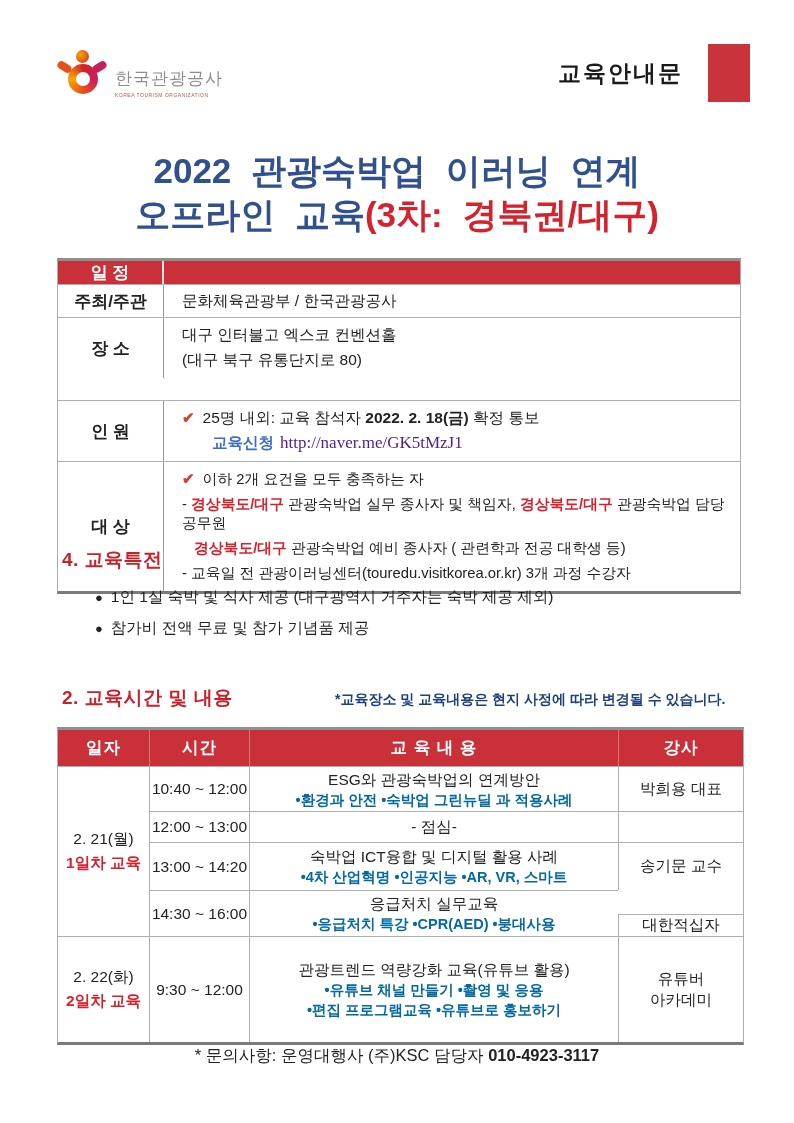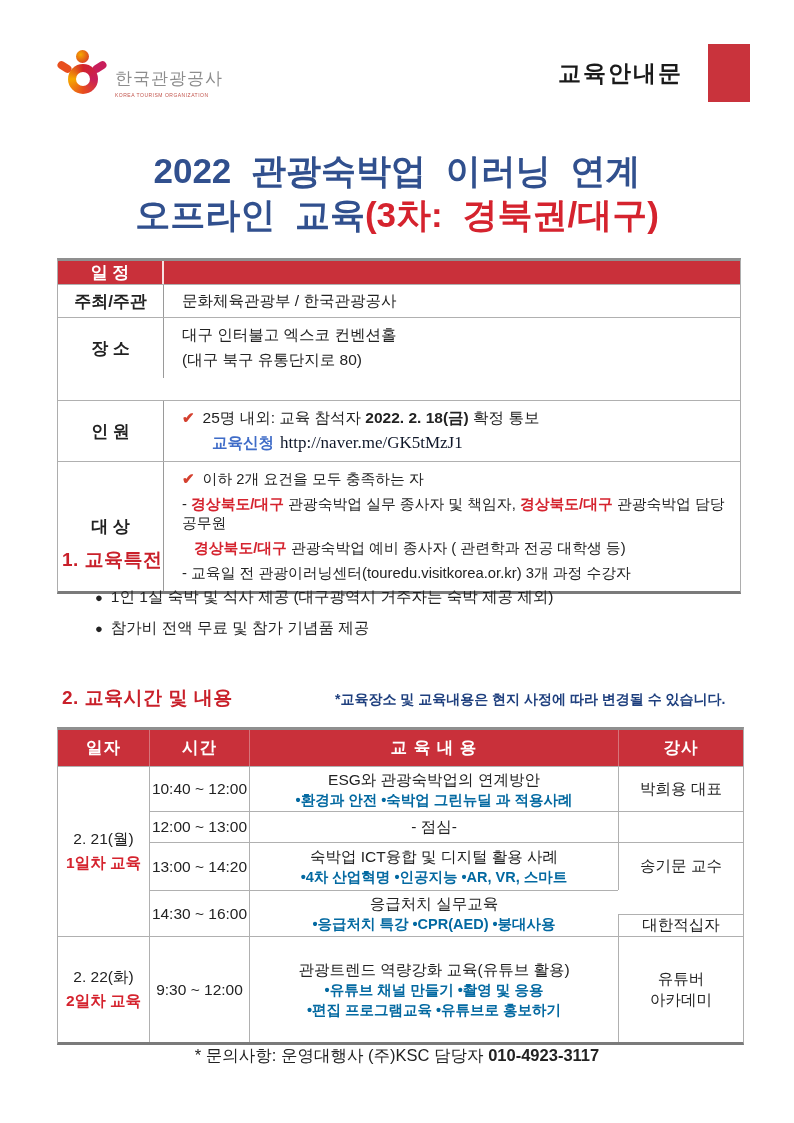--- a/index.html
+++ b/index.html
@@ -39,21 +39,21 @@
   .t1-row:first-child{border-top:none;}
   .t1-label{width:106px; flex:0 0 106px; display:flex; align-items:center; justify-content:center;
     font-size:17px; font-weight:700; border-right:1.5px solid #9a9a9a; box-sizing:border-box;}
   .t1-val{flex:1; padding:5px 10px 5px 18px; display:flex; flex-direction:column; justify-content:center;
     font-size:15.5px;}
   .t1-red{background:#c9303a; color:#fff;}
   .t1-red .t1-label{border-right:2px solid rgba(255,255,255,.85);}
   .t1-red .t1-val{font-weight:700; font-size:16.5px;}
   .check{color:#d4402f; font-size:15px; font-weight:700; margin-right:8px;}
   .blue-label{color:#3f6cc8; font-weight:700; margin-right:6px;}
-  .url{font-family:"Liberation Serif", serif; color:#0f172a; font-size:17px; text-decoration:none;}
+  .url{font-family:"Liberation Serif", serif; color:#4c1d95; font-size:17px; text-decoration:none;}
   .redtxt{color:#d5232e; font-weight:700;}
   .t1 .line{padding:2px 0;}
   .target-line{font-size:14.8px; padding:3px 0;}
   .indent1{padding-left:12px;}
   
   .sec-title{position:absolute; font-size:19px; font-weight:800; color:#c9202a; letter-spacing:.5px;}
   .sec1-title{left:62px; top:547px;}
   .bullets{position:absolute; left:95px; top:582px; font-size:15.5px; line-height:30px; color:#222;}
   .bullet-dot{font-size:13px; margin-right:8px;}
   .sec2-title{left:62px; top:685px;}
@@ -138,21 +138,21 @@
           <span>- </span><span class="redtxt">경상북도/대구</span><span> 관광숙박업 실무 종사자 및 책임자, </span><span class="redtxt">경상북도/대구</span><span> 관광숙박업 담당 공무원</span>
         </div>
         <div class="target-line indent1">
           <span class="redtxt">경상북도/대구</span><span> 관광숙박업 예비 종사자 ( 관련학과 전공 대학생 등)</span>
         </div>
         <div class="target-line">- 교육일 전 관광이러닝센터(touredu.visitkorea.or.kr) 3개 과정 수강자</div>
       </div>
     </div>
   </div>
 
-  <div class="sec-title sec1-title">1. 교육특전</div>
+  <div class="sec-title sec1-title">4. 교육특전</div>
   <div class="bullets">
     <div><span class="bullet-dot">●</span><span>1인 1실 숙박 및 식사 제공 (대구광역시 거주자는 숙박 제공 제외)</span></div>
     <div><span class="bullet-dot">●</span><span>참가비 전액 무료 및 참가 기념품 제공</span></div>
   </div>
 
   <div class="sec-title sec2-title">2. 교육시간 및 내용</div>
   <div class="sec2-note">*교육장소 및 교육내용은 현지 사정에 따라 변경될 수 있습니다.</div>
 
   <div class="t2">
     <div class="hc" style="grid-column:1;grid-row:1;">일자</div>

